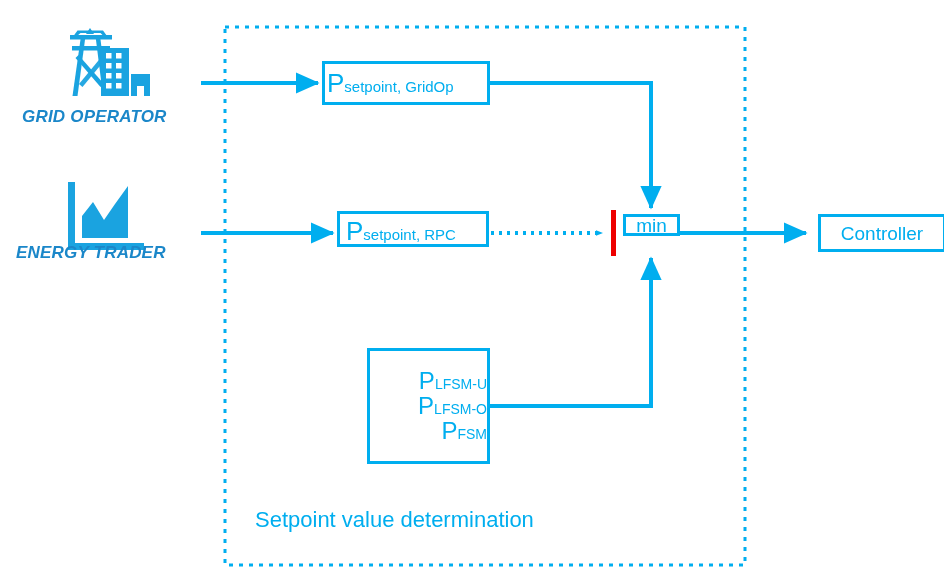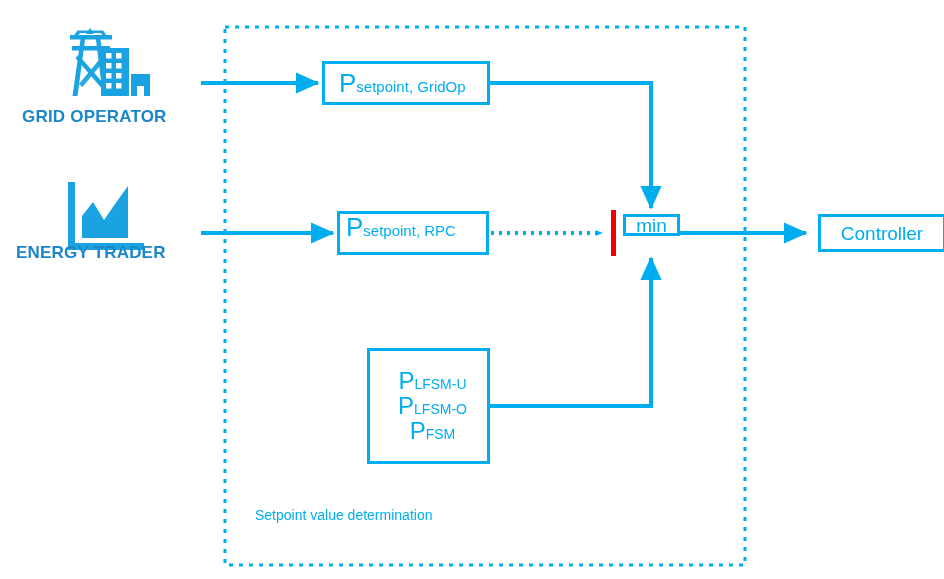--- a/index.html
+++ b/index.html
@@ -7,21 +7,21 @@
     width:944px;height:579px;position:relative;overflow:hidden;
     font-family:"Liberation Sans", sans-serif;
   }
   #stage{position:absolute;left:0;top:0;width:944px;height:579px;}
   svg#diagram{position:absolute;left:0;top:0;width:944px;height:579px;display:block;}
 
   
   .actor-label{
     position:absolute;
     font-family:"Liberation Sans", sans-serif;
-    font-weight:bold;
+    font-weight:bold;font-style:italic;
     font-size:17px;letter-spacing:.2px;
     color:#1b87c9;white-space:nowrap;
   }
   #grid-operator-label{left:22px;top:107px;}
   #energy-trader-label{left:16px;top:243px;}
 
   
   .block{
     position:absolute;box-sizing:border-box;
     border:3px solid #00aeef;background:#ffffff;
@@ -29,33 +29,33 @@
     font-family:"Liberation Sans", sans-serif;
     display:flex;
   }
   .block .maintext{font-size:26px;line-height:1;}
   .sub{font-size:15px;vertical-align:baseline;}
 
   
   #block-p-setpoint-gridop{
     left:322px;top:61px;width:168px;height:44px;
     align-items:center;justify-content:flex-start;
-    padding-left:14px;
+    padding-left:2px;
   }
   
   #block-p-setpoint-rpc{
-    left:337px;top:211px;width:152px;height:44px;
-    align-items:flex-start;justify-content:flex-start;
+    left:337px;top:211px;width:152px;height:36px;
+    align-items:flex-end;justify-content:flex-start;
     padding-left:6px;
   }
   
   #block-p-lfsm{
     left:367px;top:348px;width:123px;height:116px;
     flex-direction:column;justify-content:center;
-    align-items:center;padding-left:8px;gap:1px;
+    align-items:flex-end;padding-left:8px;gap:1px;
   }
   #block-p-lfsm .maintext{font-size:24px;}
   #block-p-lfsm .sub{font-size:14px;}
 
   
   #block-min{
     left:623px;top:214px;width:57px;height:22px;
     align-items:center;justify-content:center;
   }
   #block-min .maintext{font-size:19px;}
@@ -63,21 +63,21 @@
   
   #block-controller{
     left:810px;top:214px;width:128px;height:38px;
     align-items:center;justify-content:center;margin-left:8px;
   }
   #block-controller .maintext{font-size:19px;}
 
   
   #region-caption{
     position:absolute;left:255px;top:507px;
-    font-size:14px;color:#00aeef;
+    font-size:22px;color:#00aeef;
     font-family:"Liberation Sans", sans-serif;
     white-space:nowrap;
   }
 
   
   #blocking-bar{
     position:absolute;left:611px;top:210px;
     width:5px;height:46px;background:#ee0000;
   }
 

